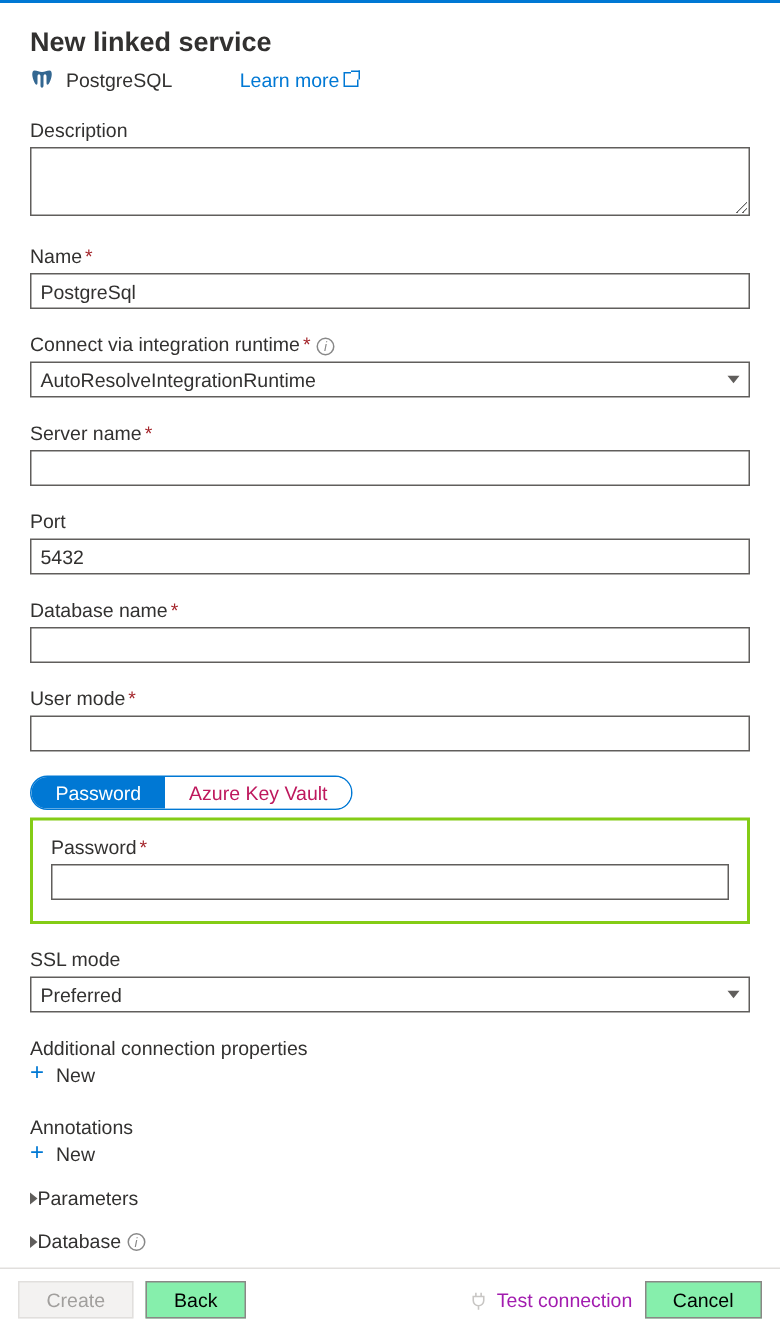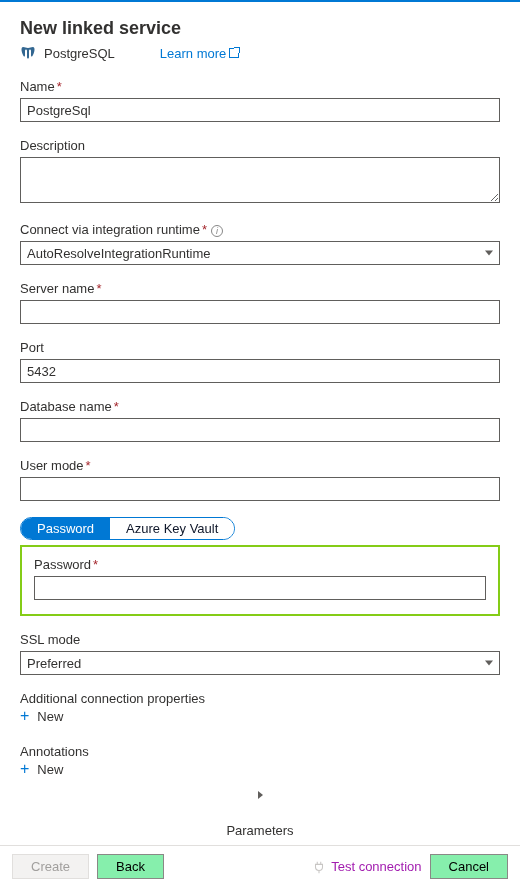--- a/index.html
+++ b/index.html
@@ -34,28 +34,28 @@
     color: #323130;
   }
   input[type=text], input[type=password], .select { height: 24px; }
   textarea { height: 46px; resize: both; }
   .select { position: relative; display: flex; align-items: center; padding-right: 20px; cursor: pointer; }
   .chevron-down {
     position: absolute; right: 6px; top: 50%; transform: translateY(-50%);
     width: 0; height: 0; border-left: 4px solid transparent; border-right: 4px solid transparent; border-top: 5px solid #605e5c;
   }
   .toggle { display: inline-flex; border: 1px solid #0078d4; border-radius: 14px; overflow: hidden; margin-bottom: 6px; }
-  .toggle-opt { padding: 3px 16px; font-size: 13px; cursor: pointer; background: #fff; color: #0f172a; }
+  .toggle-opt { padding: 3px 16px; font-size: 13px; cursor: pointer; background: #fff; color: #be185d; }
   .toggle-opt.active { background: #0078d4; color: #fff; }
   .segbox { border: 2px solid #84cc16; padding: 10px 12px 14px 12px; margin-top: -1px; }
   .newbtn { display: inline-flex; align-items: center; gap: 8px; color: #323130; cursor: pointer; font-size: 13px; margin-top: 2px; }
   .plus { color: #0078d4; font-size: 16px; font-weight: 300; line-height: 1; }
   .section { margin-top: 14px; margin-bottom: 4px; }
   .section-label { font-size: 13px; }
-  .expander { display: flex; align-items: center; gap: 24px; margin-top: 14px; cursor: pointer; font-size: 13px; flex-direction: column; }
+  .expander { display: flex; align-items: center; gap: 0; margin-top: 14px; cursor: pointer; font-size: 13px; }
   .chevron-right {
     width: 0; height: 0; border-top: 4px solid transparent; border-bottom: 4px solid transparent; border-left: 5px solid #605e5c;
   }
   .footer {
     position: absolute; left: 0; right: 0; bottom: 0;
     border-top: 1px solid #e1dfdd;
     padding: 8px 12px;
     display: flex; align-items: center; gap: 8px;
     background: #fff;
   }
@@ -83,27 +83,27 @@
       <path d="M3 2 C1 2 1 6 3 10 C4 12 5 12 5 10 L5 6 C5 4 7 4 7 6 L7 12 C7 14 9 14 9 12 L9 6 C9 4 11 4 11 6 L11 10 C11 12 12 12 13 10 C15 6 15 2 13 2 C11 2 10 3 8 3 C6 3 5 2 3 2 Z" fill="#336791"></path>
     </svg>
     <span class="svc-name">PostgreSQL</span>
     <a class="learnmore" href="#">
       <span>Learn more</span>
       <span class="icon-sq"></span>
     </a>
   </div>
 
   <div class="field">
-    <label><span>Name</span><span class="req">*</span></label>
-    <input type="text" value="PostgreSql" style="">
+    <label>Description</label>
+    <textarea style=""></textarea>
   </div>
 
   <div class="field">
-    <label>Description</label>
-    <textarea style=""></textarea>
+    <label><span>Name</span><span class="req">*</span></label>
+    <input type="text" value="PostgreSql" style="">
   </div>
 
   <div class="field">
     <label><span>Connect via integration runtime</span><span class="req">*</span><span class="info-icon">i</span></label>
     <div class="select">
       <span>AutoResolveIntegrationRuntime</span>
       <span class="chevron-down"></span>
     </div>
   </div>
 

